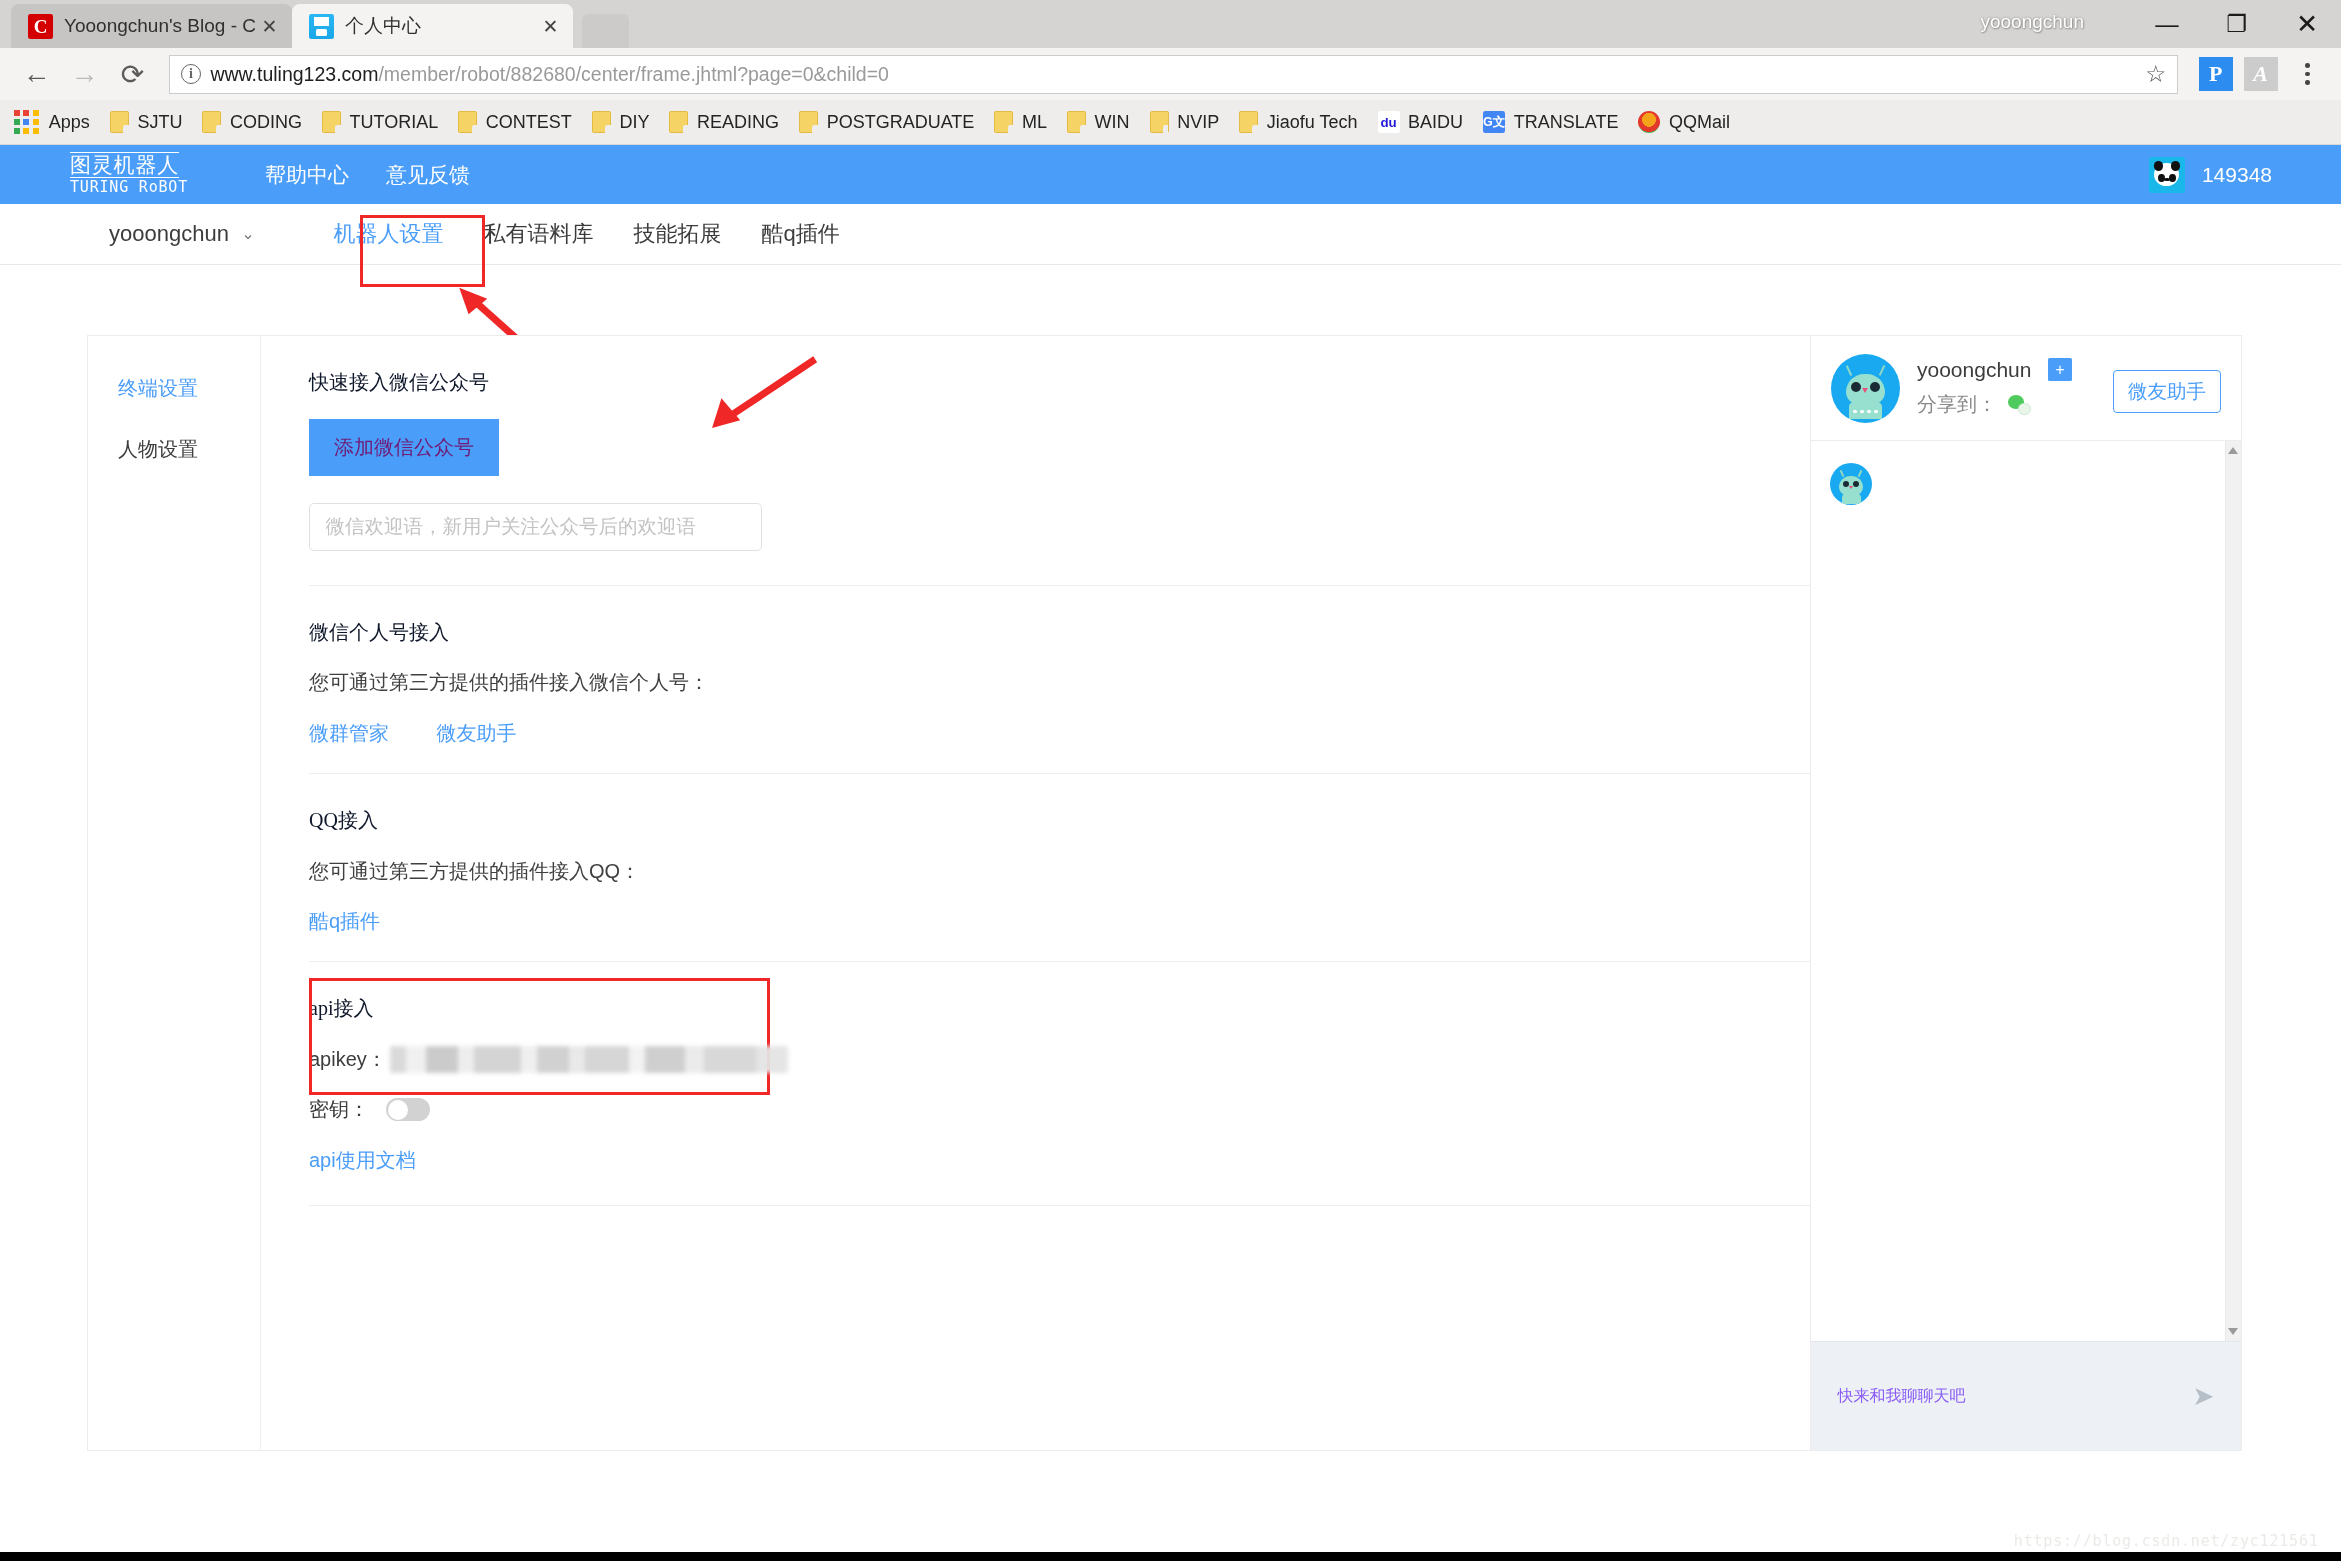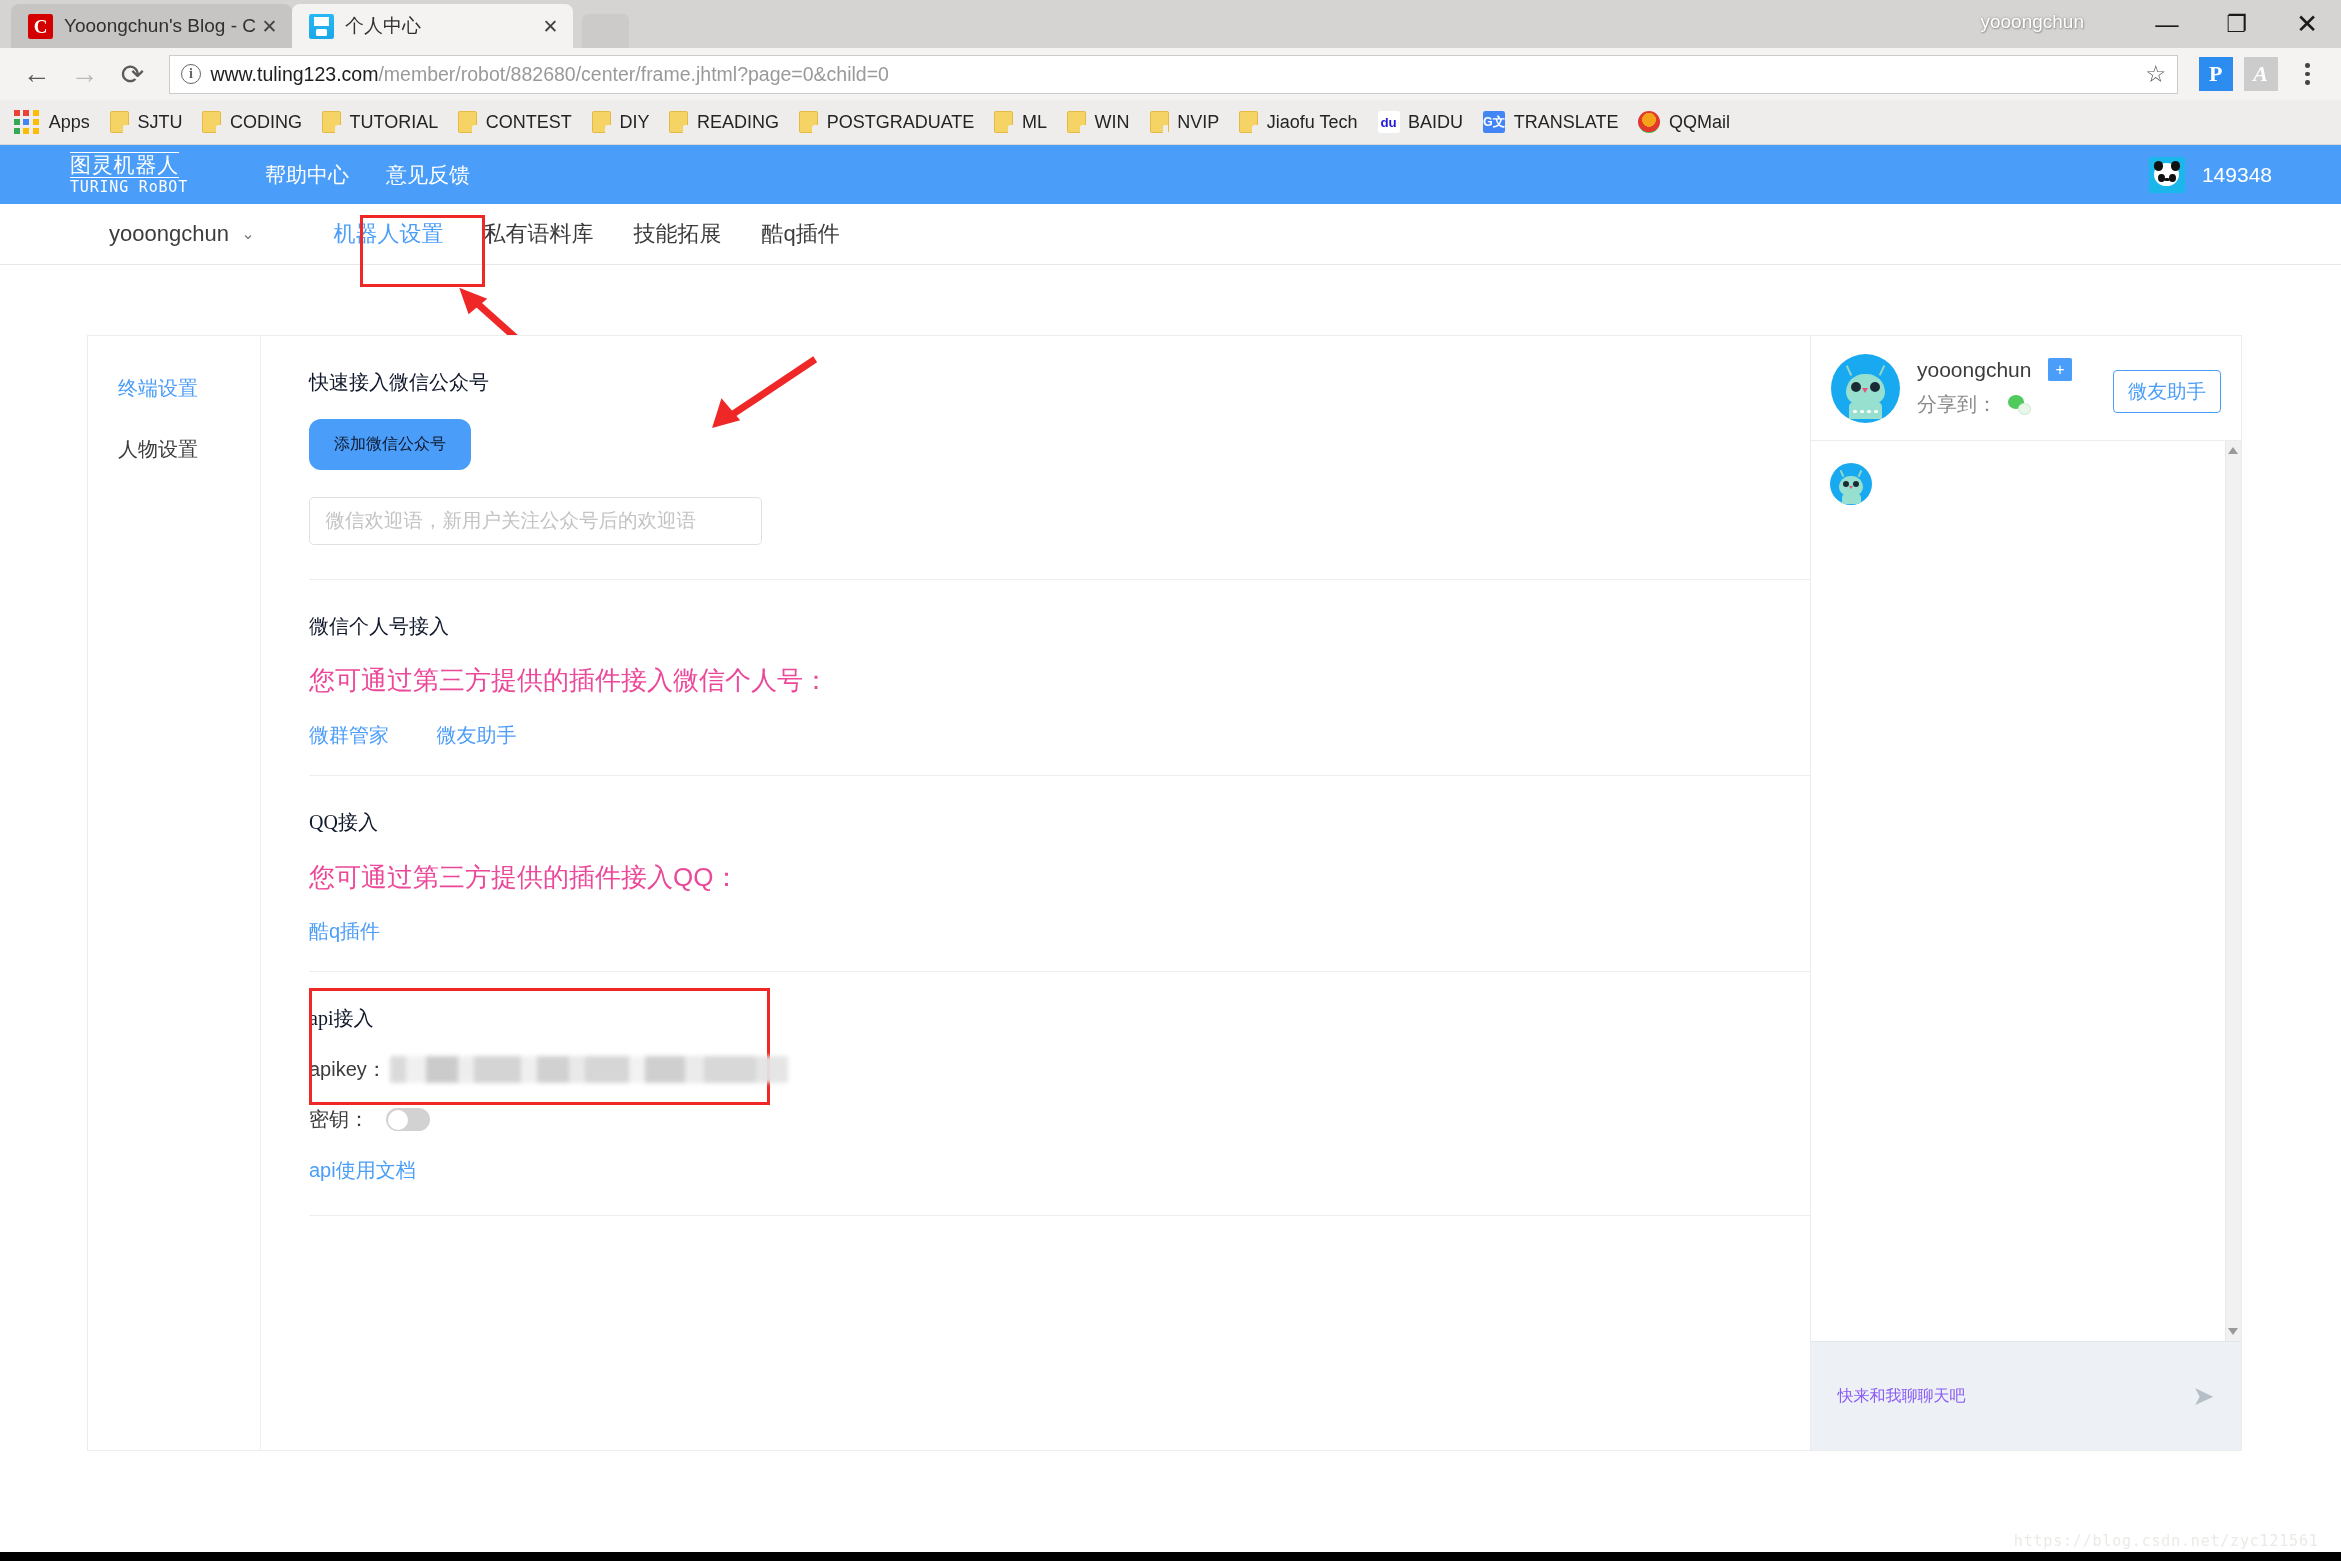--- a/index.html
+++ b/index.html
@@ -134,23 +134,23 @@
   .card { position: absolute; left: 87px; top: 190px; width: 2155px; height: 1116px;
      background: #fff; border: 0.8px solid #ececec; display: flex; }
   .left-col { width: 173px; flex: 0 0 173px; border-right: 0.8px solid #eeeeee;
      padding: 39px 0 0 30px; }
   .left-col div { font-size: 20px; color: #3c3c3c; margin-bottom: 34px; }
   .left-col div.active { color: #4a9df8; }
 
   .mid-col { flex: 1; padding: 33px 0 0 48px; position: relative; }
   .sec { border-bottom: 0.8px solid #eeeeee; padding-bottom: 26.5px; margin-bottom: 0; }
   .sec-title { font-size: 20px; color: #0f172a; margin-bottom: 23.4px; font-family: Liberation Serif, serif; }
-  .sec-txt { font-size: 26px; color: #ec4899; margin-bottom: 23.4px; }
-  .blue-btn { display: inline-block; background: #4a9df8; color: #0f172a; font-size: 16px;
-     padding: 15px 25px; border-radius: 12px; border: none; }
+  .sec-txt { font-size: 20px; color: #404040; margin-bottom: 23.4px; }
+  .blue-btn { display: inline-block; background: #4a9df8; color: #701a75; font-size: 20px;
+     padding: 15px 25px; border-radius: 0; border: none; }
   .wx-input { display: block; width: 453px; height: 48px; border: 0.8px solid #e0e0e0;
      border-radius: 4.7px; margin-top: 26.5px; padding: 0 15.6px; font-size: 19.5px; color: #3c3c3c;
      background: #fff; font-family: "Liberation Sans", sans-serif; }
   .wx-input::placeholder { color: #c3c3c3; }
   .lnk { font-size: 20px; color: #4a9df8; text-decoration: none; margin-right: 44px; }
   .apirow { display: flex; align-items: center; font-size: 20px; color: #3c3c3c; }
   .apikey-blur { width: 398px; height: 26.5px; margin-left: 3.1px;
      background: linear-gradient(90deg,#d9d9d9 0 4%, #f0f0f0 4% 9%, #c9c9c9 9% 17%,
        #ededed 17% 21%, #d2d2d2 21% 33%, #efefef 33% 37%, #cfcfcf 37% 45%,
        #e8e8e8 45% 49%, #d4d4d4 49% 60%, #f2f2f2 60% 64%, #cdcdcd 64% 74%,

